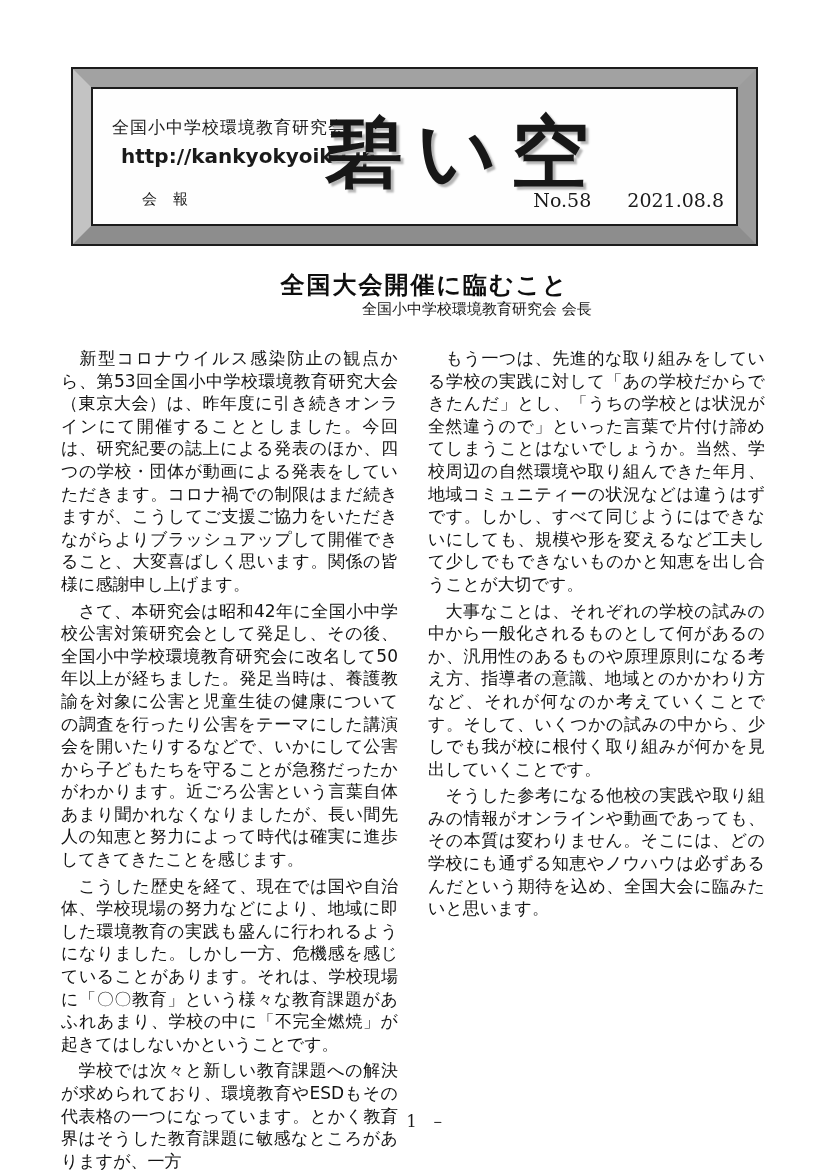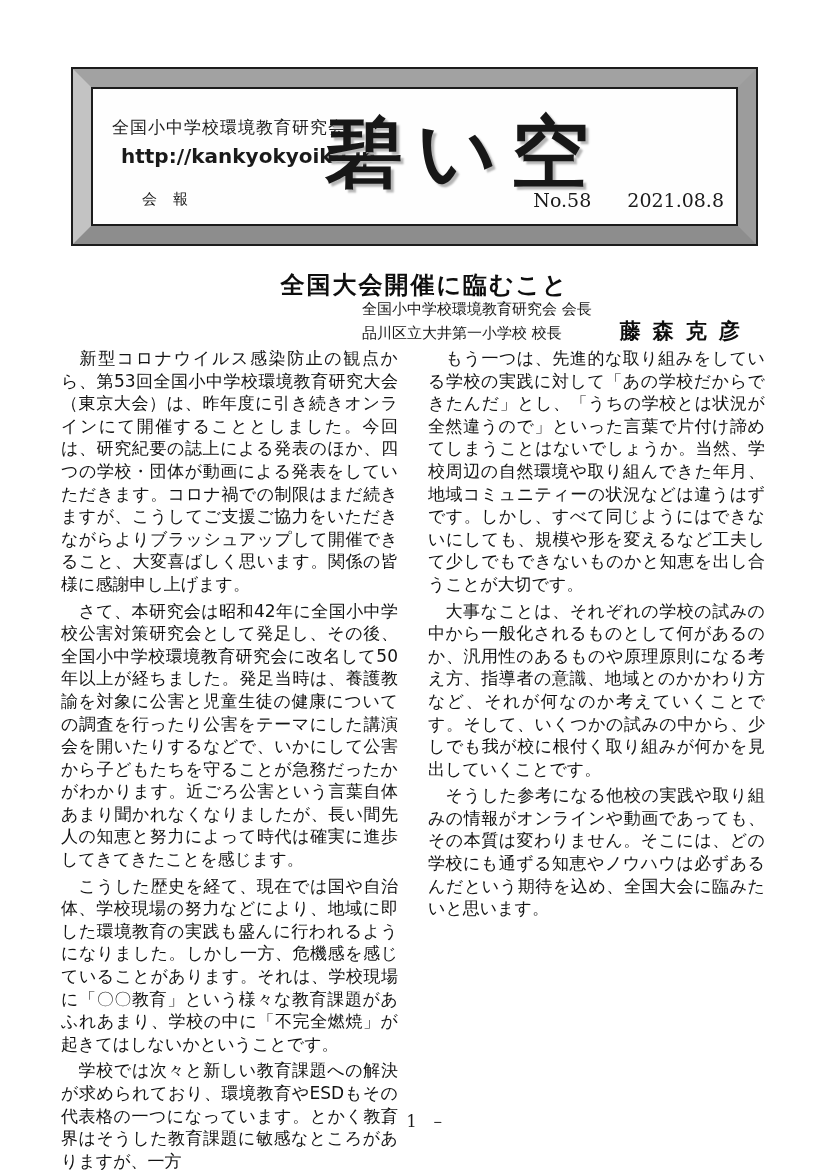--- a/index.html
+++ b/index.html
@@ -124,23 +124,20 @@
           <span class="issue-no">No.58</span><span>2021.08.8</span>
         </div>
       </div>
     </div>
   </div>
 
   <h1 class="article-title">全国大会開催に臨むこと</h1>
 
   <div class="bylines">
     <div>全国小中学校環境教育研究会 会長</div>
-    <div>
-      <span>品川区立大井第一小学校 校長</span><span class="author-name">藤森克彦</span>
-    </div>
   </div>
 
   <div class="body-columns">
     <div class="col">
       <p>　新型コロナウイルス感染防止の観点から、第53回全国小中学校環境教育研究大会（東京大会）は、昨年度に引き続きオンラインにて開催することとしました。今回は、研究紀要の誌上による発表のほか、四つの学校・団体が動画による発表をしていただきます。コロナ禍での制限はまだ続きますが、こうしてご支援ご協力をいただきながらよりブラッシュアップして開催できること、大変喜ばしく思います。関係の皆様に感謝申し上げます。</p>
       <p>　さて、本研究会は昭和42年に全国小中学校公害対策研究会として発足し、その後、全国小中学校環境教育研究会に改名して50年以上が経ちました。発足当時は、養護教諭を対象に公害と児童生徒の健康についての調査を行ったり公害をテーマにした講演会を開いたりするなどで、いかにして公害から子どもたちを守ることが急務だったかがわかります。近ごろ公害という言葉自体あまり聞かれなくなりましたが、長い間先人の知恵と努力によって時代は確実に進歩してきてきたことを感じます。</p>
       <p>　こうした歴史を経て、現在では国や自治体、学校現場の努力などにより、地域に即した環境教育の実践も盛んに行われるようになりました。しかし一方、危機感を感じていることがあります。それは、学校現場に「〇〇教育」という様々な教育課題があふれあまり、学校の中に「不完全燃焼」が起きてはしないかということです。</p>
       <p>　学校では次々と新しい教育課題への解決が求められており、環境教育やESDもその代表格の一つになっています。とかく教育界はそうした教育課題に敏感なところがありますが、一方</p>
     </div>
     <div class="col">

